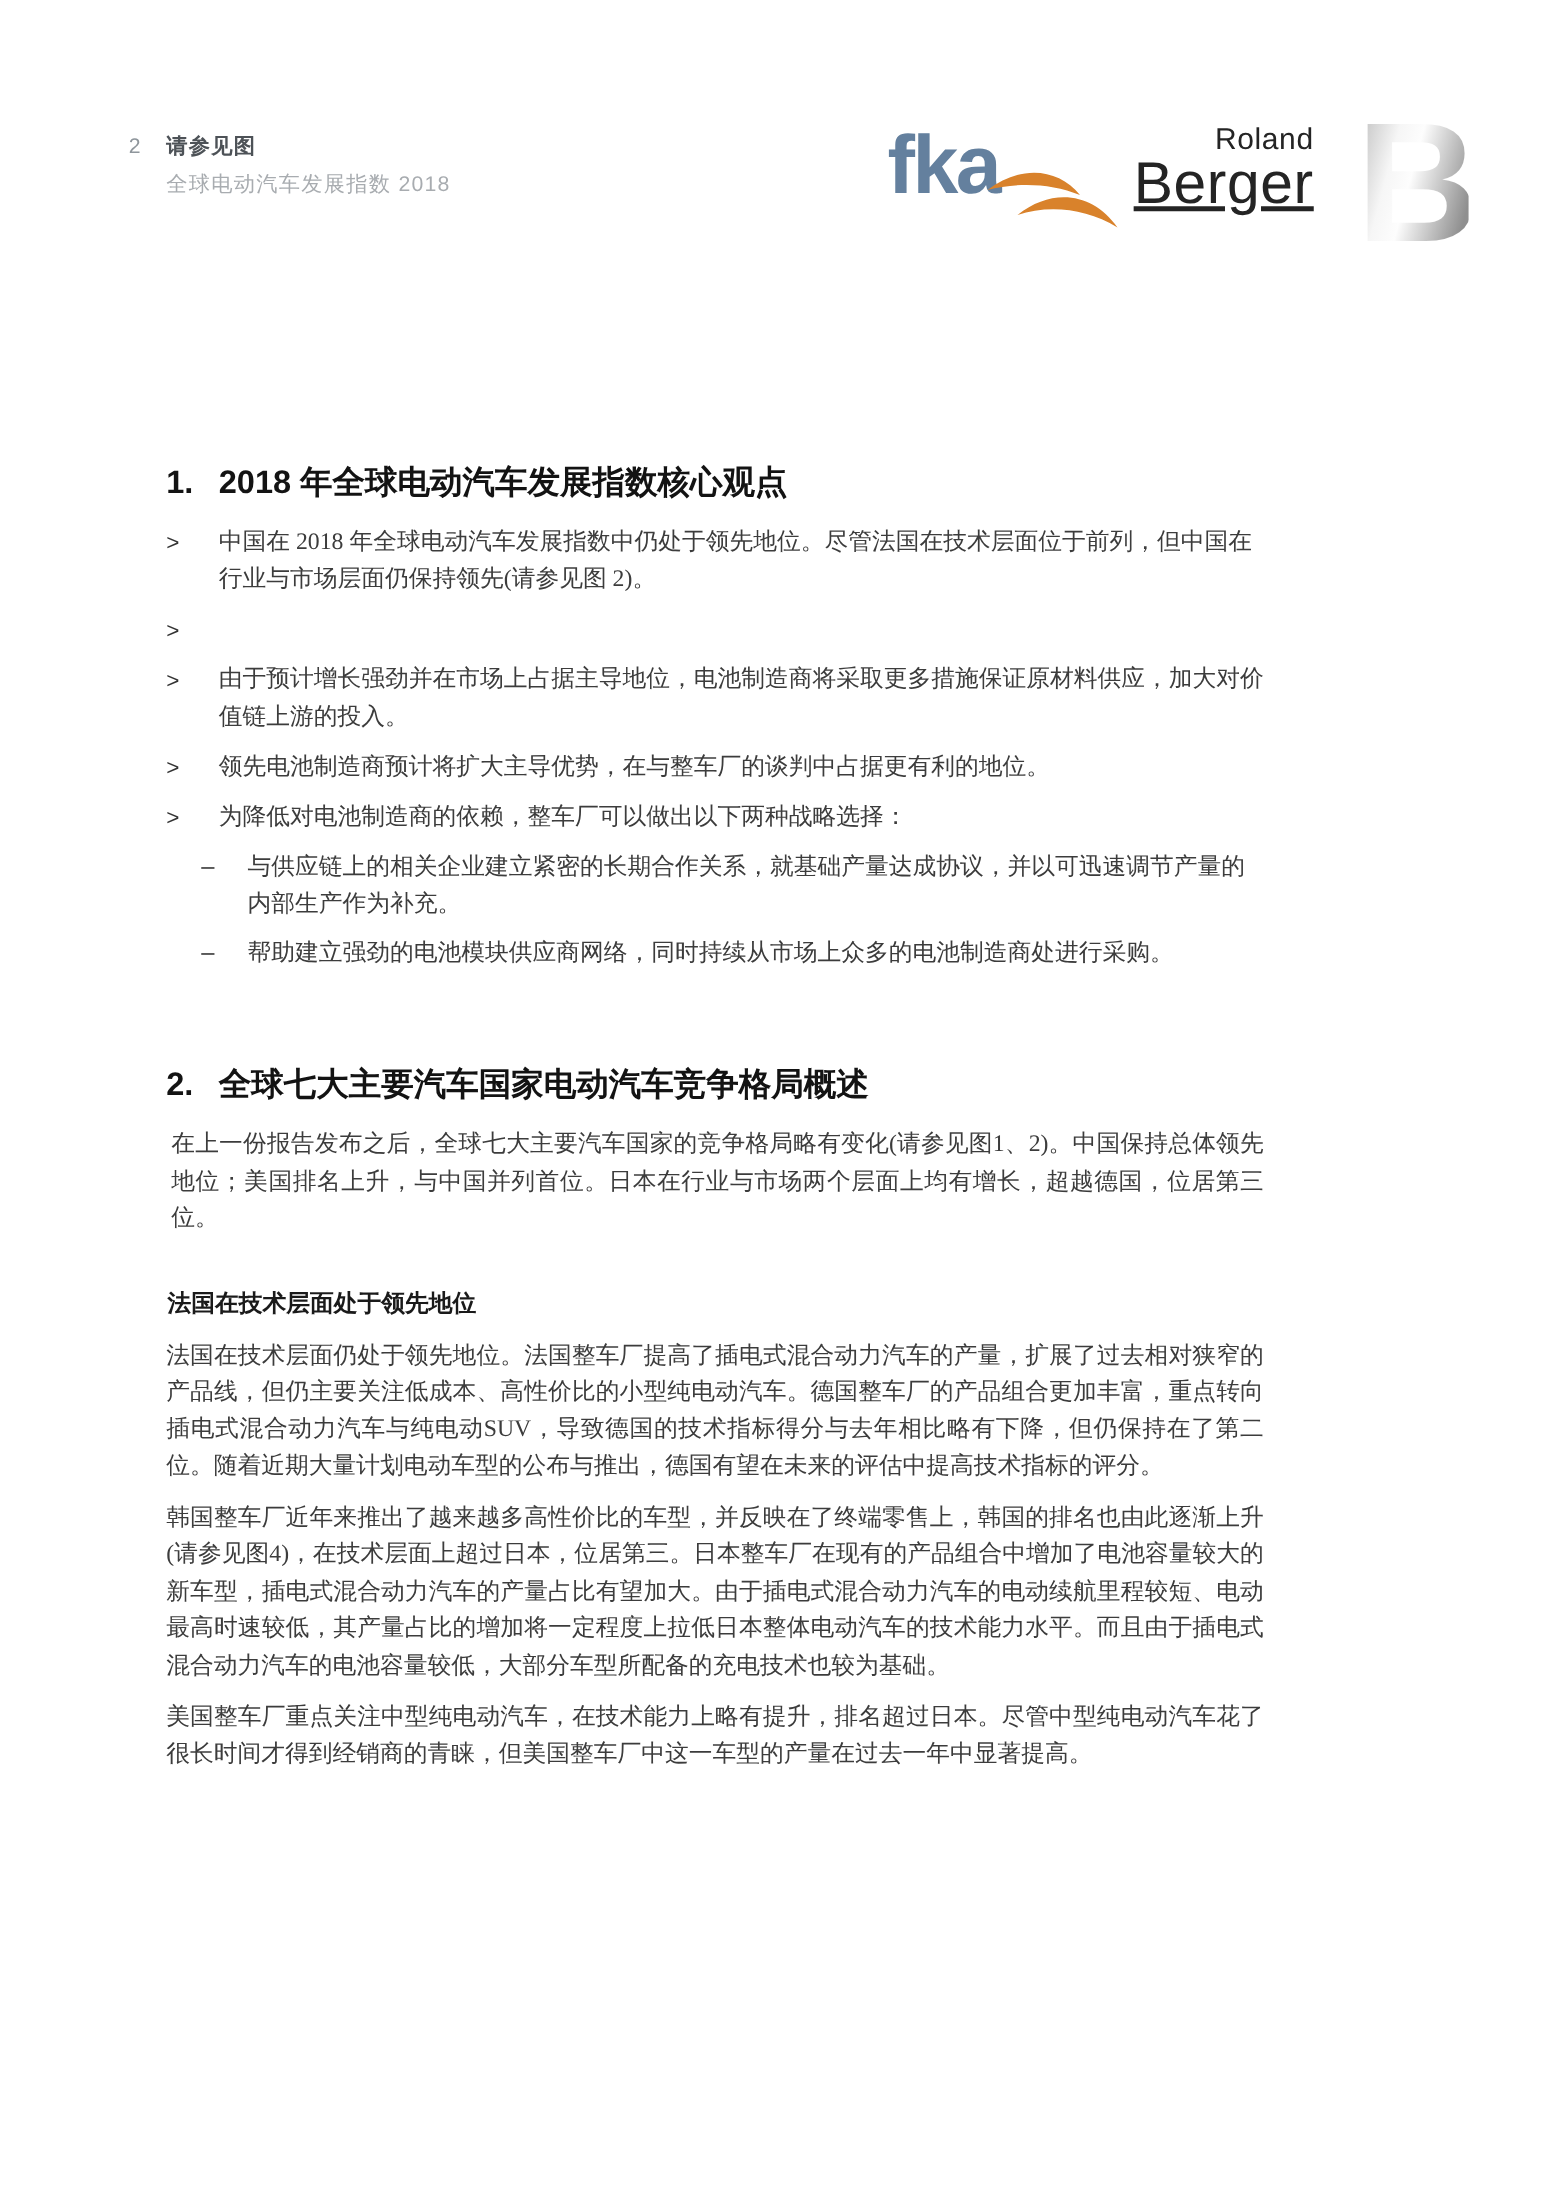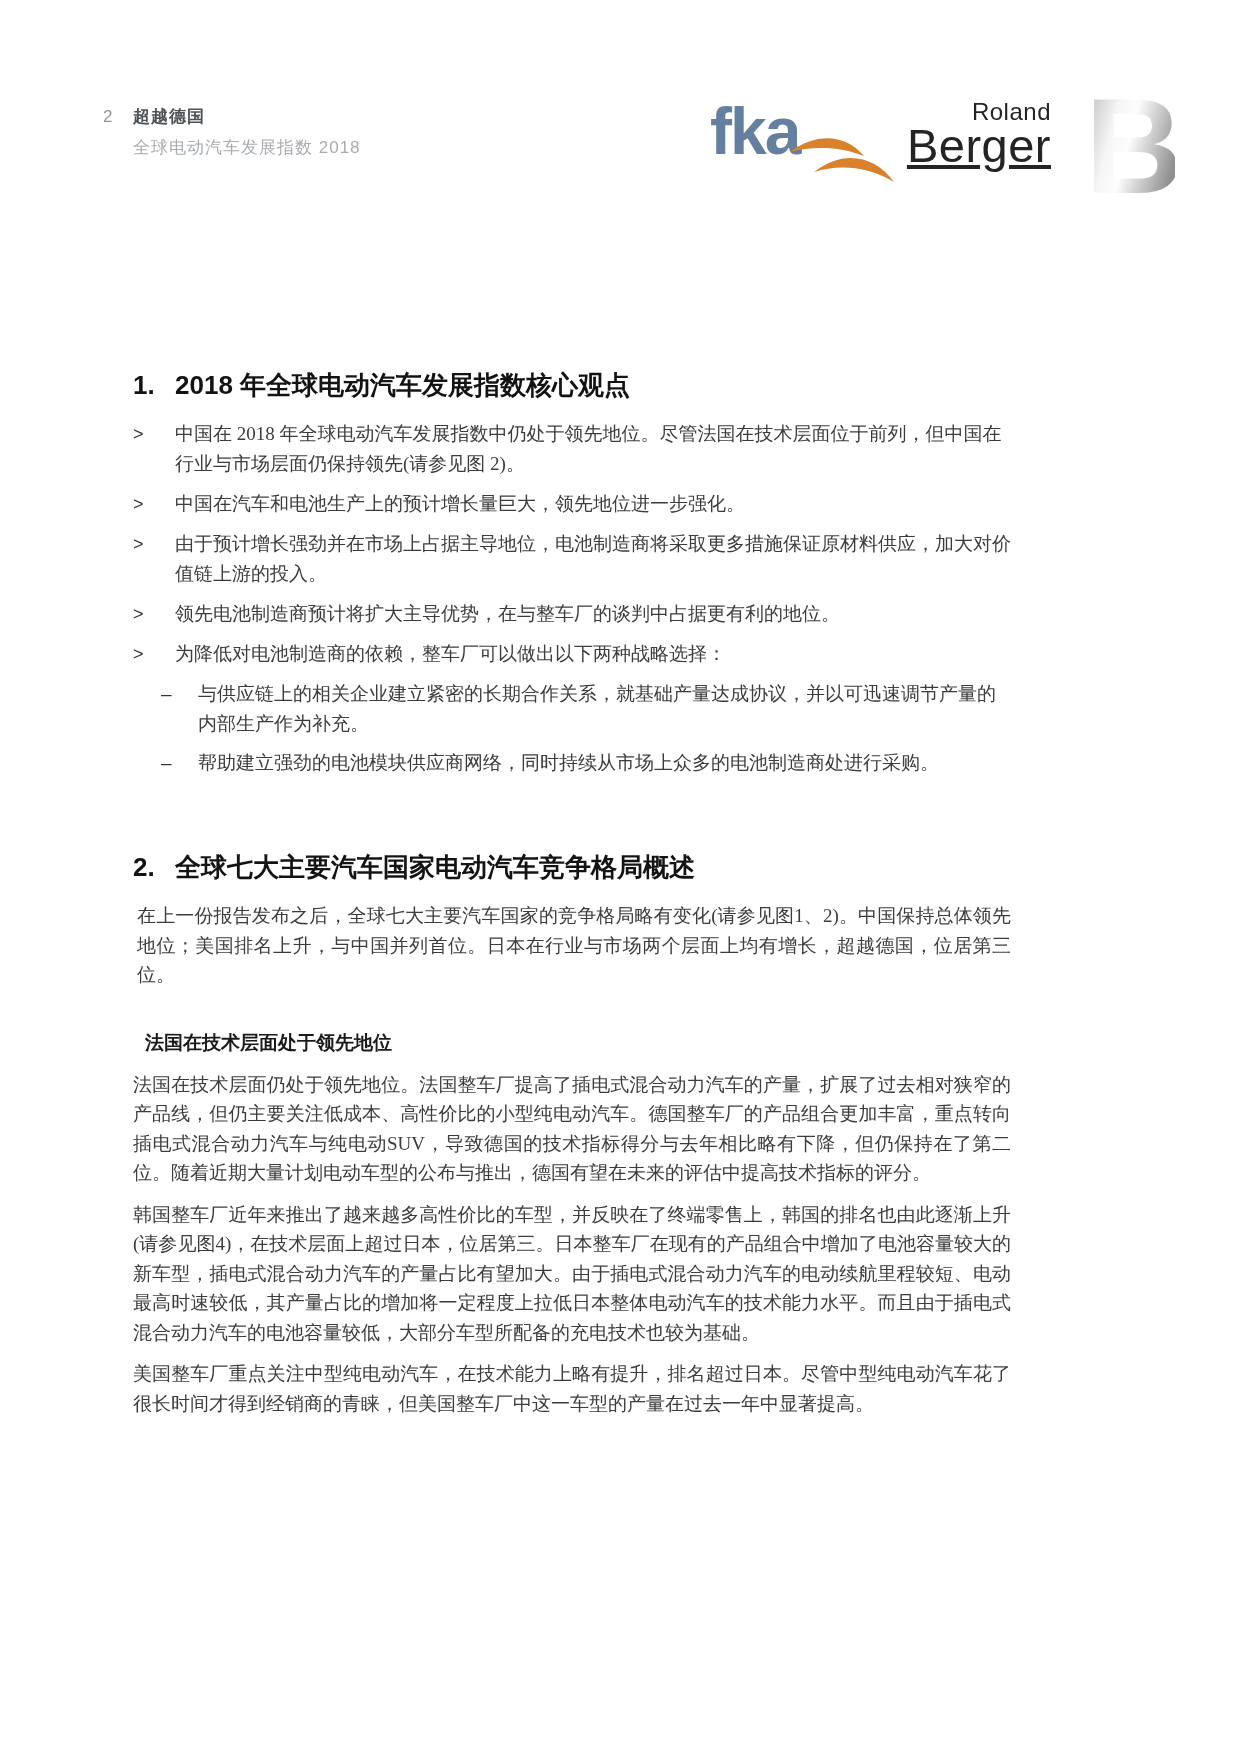--- a/index.html
+++ b/index.html
@@ -71,30 +71,30 @@
   .sub-list{list-style:none;margin:0;padding:0 0 0 28px;}
   .sub-item{display:flex;margin-bottom:9px;font-size:19px;line-height:30px;}
   .sub-item .marker{
     width:37px;flex:0 0 37px;
     font-family:"Liberation Sans","DejaVu Sans",sans-serif;
     font-size:19px;color:#333;
   }
   .body-par{margin:0 0 12px 0;font-size:19px;line-height:29.5px;text-align:justify;}
   .intro-par{margin:0 0 40px 4px;}
   .sub-heading{
-    margin:0 0 12px 12px;
-    font-family:Liberation Mono, monospace;
+    margin:0 0 12px 1px;
+    font-family:Liberation Serif, serif;
     font-size:19px;line-height:28px;font-weight:bold;color:#1a1a1a;
   }
 </style>
 </head>
 <body>
 
 <div class="page-num">2</div>
-<div class="report-type">超越德国</div>
+<div class="report-type">请参见图</div>
 <div class="report-subtitle">全球电动汽车发展指数 2018</div>
 
 <div class="fka-logo">
   <span class="fka-text">fka</span>
   <svg class="fka-swoosh" width="115" height="75" viewBox="0 0 115 75">
     <path d="M2 26 C28 6 58 8 76 30 C52 20 24 20 2 26 Z" fill="#D9822B"></path>
     <path d="M26 46 C54 24 86 28 106 56 C80 40 50 38 26 46 Z" fill="#D9822B"></path>
   </svg>
 </div>
 
@@ -112,21 +112,20 @@
     <span class="sec-num">1.</span>
     <span>2018 年全球电动汽车发展指数核心观点</span>
   </h1>
   <ul class="bullet-list">
     <li class="bullet-item">
       <span class="marker">&gt;</span>
       <span>中国在 2018 年全球电动汽车发展指数中仍处于领先地位。尽管法国在技术层面位于前列，但中国在行业与市场层面仍保持领先(请参见图 2)。</span>
     </li>
     <li class="bullet-item">
       <span class="marker">&gt;</span>
-      <span>中国在汽车和电池生产上的预计增长量巨大，领先地位进一步强化。</span>
     </li>
     <li class="bullet-item">
       <span class="marker">&gt;</span>
       <span>由于预计增长强劲并在市场上占据主导地位，电池制造商将采取更多措施保证原材料供应，加大对价值链上游的投入。</span>
     </li>
     <li class="bullet-item">
       <span class="marker">&gt;</span>
       <span>领先电池制造商预计将扩大主导优势，在与整车厂的谈判中占据更有利的地位。</span>
     </li>
     <li class="bullet-item">

